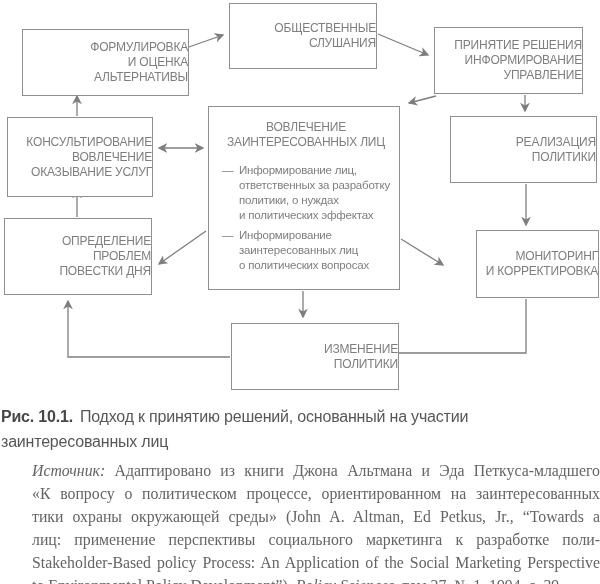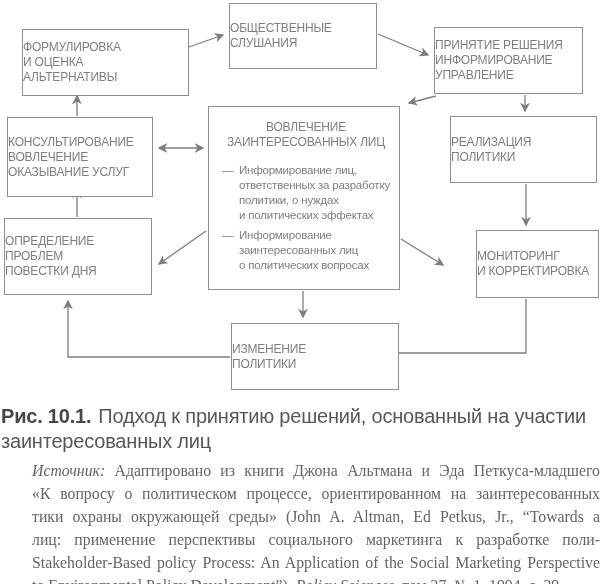--- a/index.html
+++ b/index.html
@@ -3,34 +3,34 @@
 <meta charset="utf-8">
 <style>
   html,body{margin:0;padding:0;background:#ffffff;}
   body{width:600px;height:584px;overflow:hidden;font-family:"Liberation Sans",sans-serif;}
   .page{position:relative;width:600px;height:584px;background:#fff;}
   .diagram{position:absolute;left:0;top:0;width:600px;height:400px;}
   .arrows{position:absolute;left:0;top:0;}
   .box{
     position:absolute;box-sizing:border-box;background:#fff;
     border:1.5px solid #8f8f8f;color:#7e7e7e;
-    display:flex;flex-direction:column;align-items:flex-start;justify-content:center;
+    display:flex;flex-direction:column;align-items:flex-end;justify-content:center;
     text-align:center;font-size:12px;line-height:15px;letter-spacing:-0.2px;
   }
   .box .ln{white-space:nowrap;}
   .center-box{
     justify-content:flex-start;align-items:stretch;text-align:left;
     padding:13px 4px 0 8px;
   }
   .cb-title{text-align:center;margin-bottom:13px;}
   .cb-item{display:flex;margin-bottom:5px;font-size:11.5px;line-height:15px;}
   .cb-dash{flex:0 0 22px;padding-left:5px;box-sizing:border-box;}
   .caption{
     position:absolute;left:1px;top:404px;width:598px;
-    color:#575757;font-size:20px;line-height:25px;letter-spacing:-0.2px;
+    color:#575757;font-size:16px;line-height:25px;letter-spacing:-0.2px;
   }
   .caption b{color:#474747;}
   .caption .cap-rest{margin-left:7px;}
   .source{
     position:absolute;left:0;top:459px;width:600px;
     font-family:"Liberation Serif",serif;color:#646464;
     font-size:15.8px;line-height:23px;
   }
   .src-line{text-align:justify;text-align-last:justify;white-space:normal;padding-left:32px;}
   .src-line.last{text-align-last:auto;}

